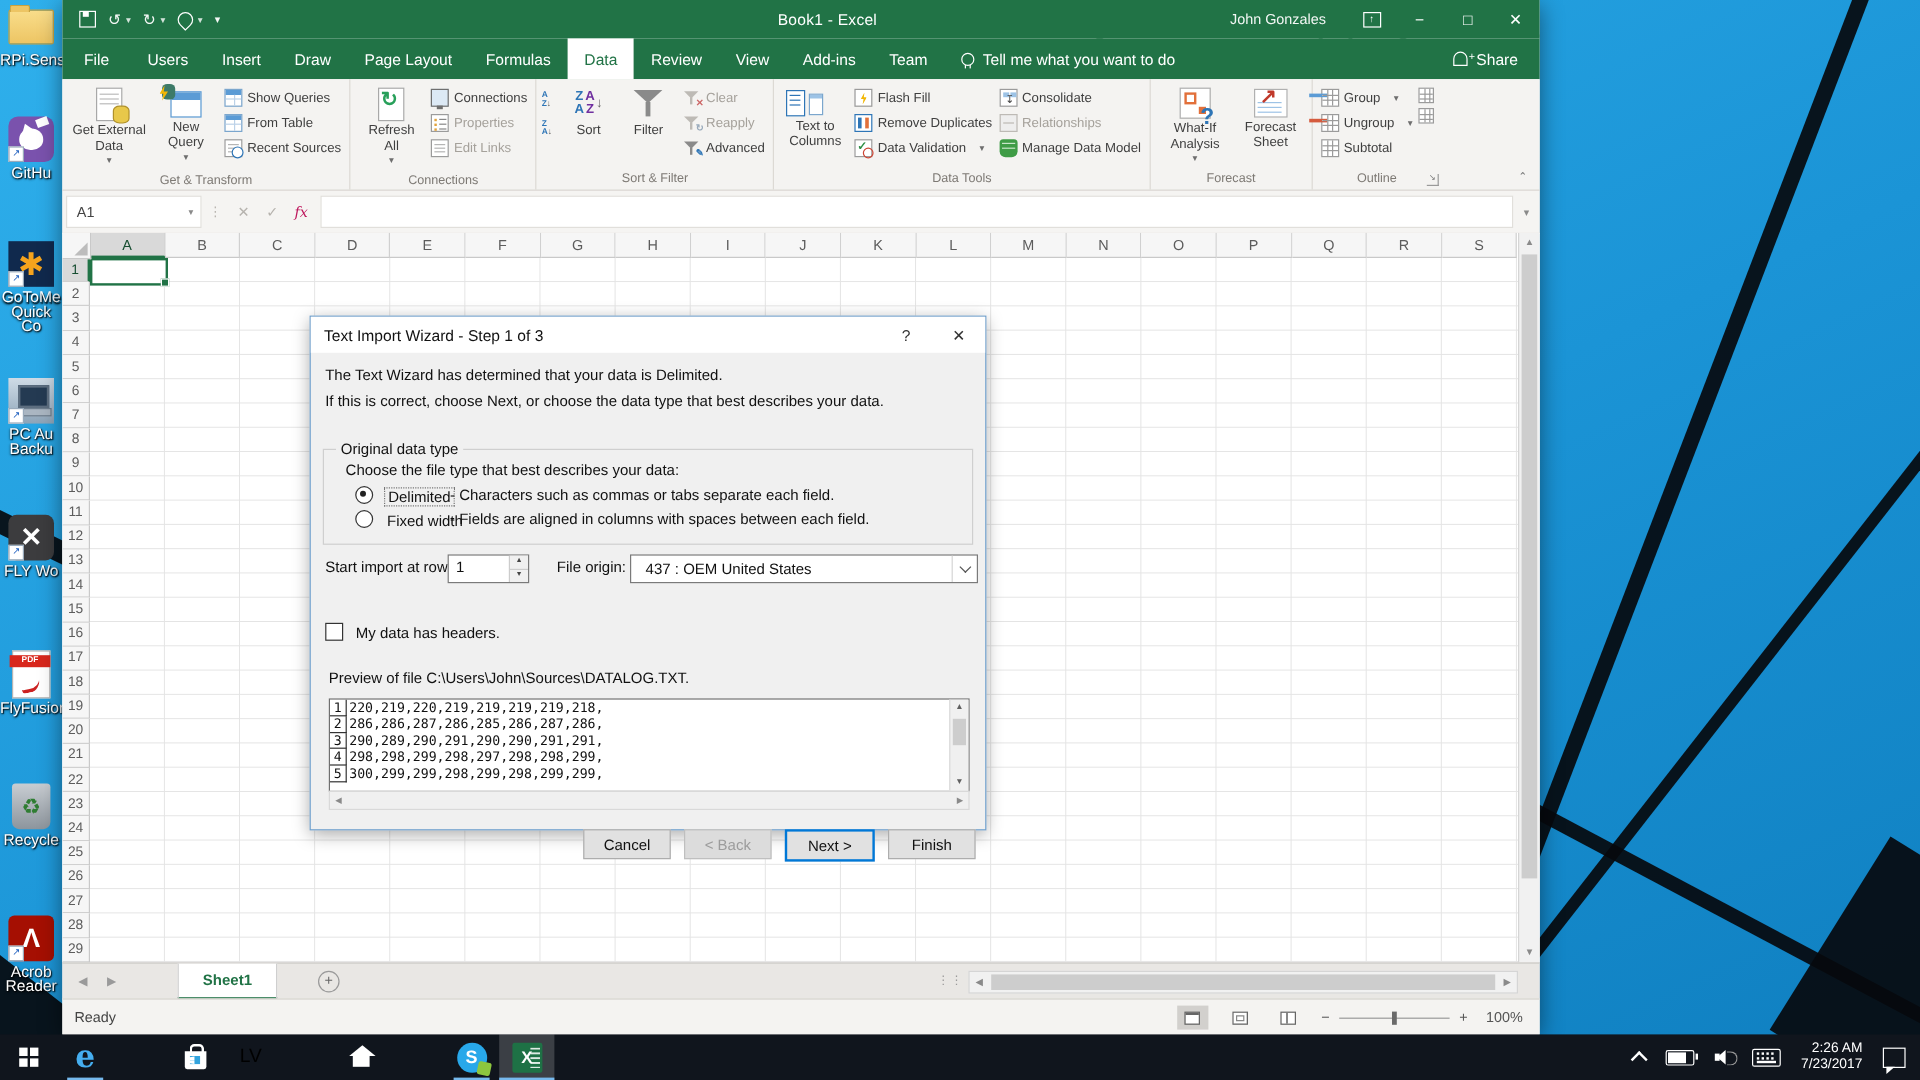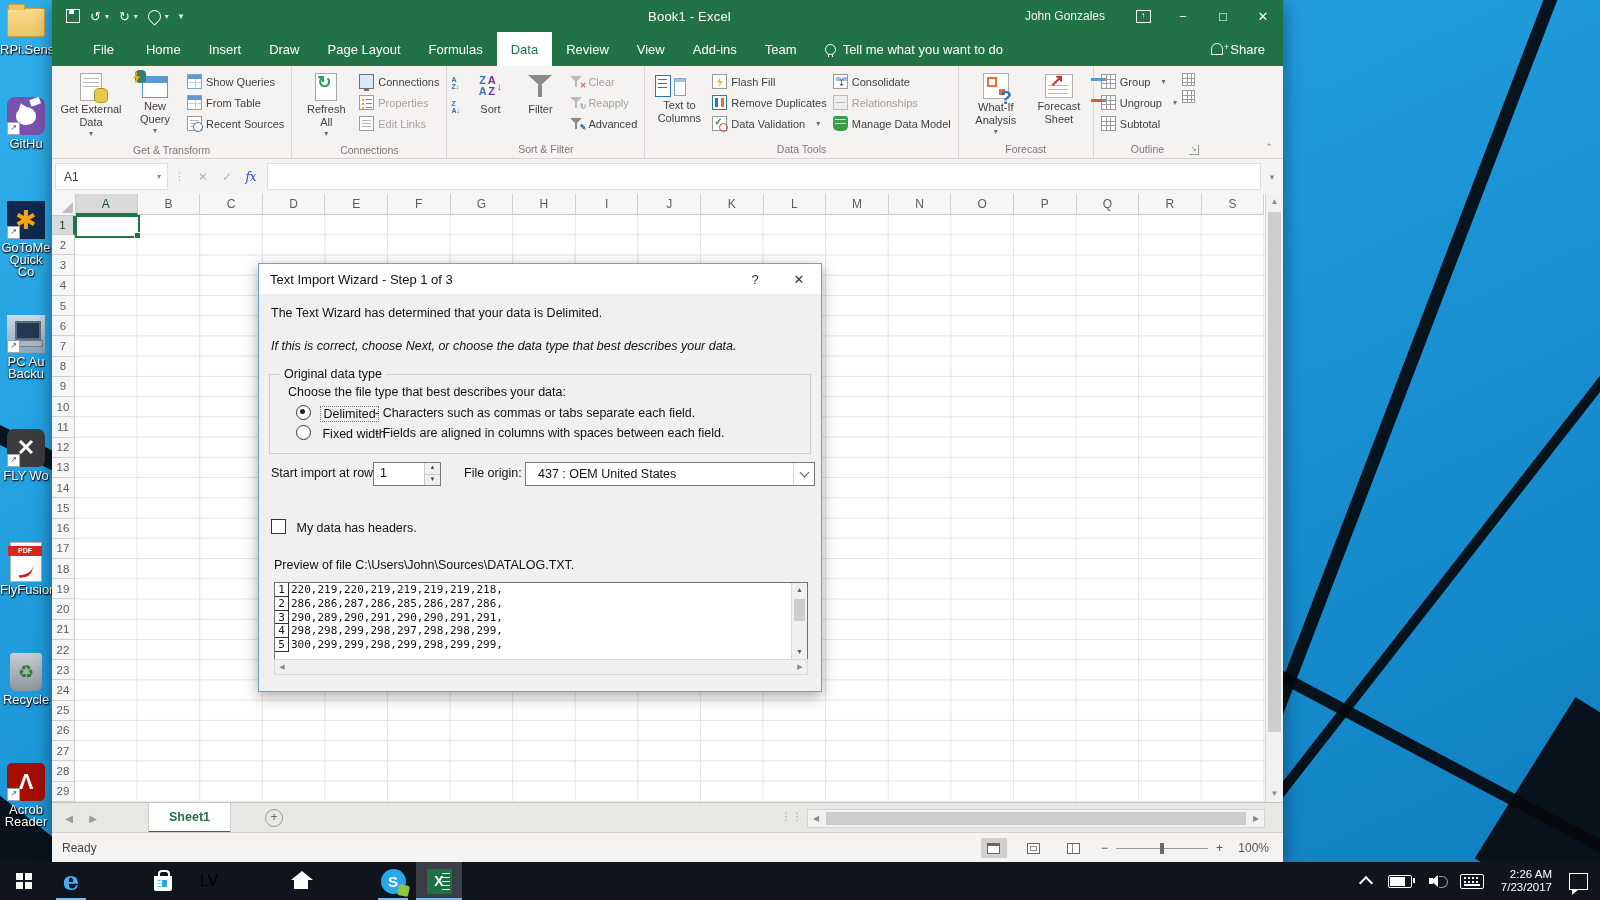--- a/index.html
+++ b/index.html
@@ -41,21 +41,21 @@
   .touch-ic{width:11px;height:11px;border:1.5px solid #fff;border-radius:50% 50% 50% 0;display:inline-block;transform:rotate(-45deg);}
   .win-title{position:absolute;left:0;right:0;text-align:center;font-size:13px;letter-spacing:.2px;z-index:1;margin-left:44px;}
   .tb-right{margin-left:auto;display:flex;align-items:center;z-index:2;height:100%;}
   .tb-user{font-size:12px;margin-right:18px;opacity:.95;}
   .winbtn{width:40px;height:100%;display:flex;align-items:center;justify-content:center;font-size:13px;color:#fff;}
   .ribbon-opts{width:13px;height:11px;border:1px solid #fff;font-size:8px;line-height:9px;text-align:center;}
   
   .tabrow{position:absolute;left:0;top:32px;right:0;height:34px;background:#217346;display:flex;align-items:stretch;color:#fff;font-size:13px;}
   .tab{padding:0 14px;display:flex;align-items:center;cursor:default;z-index:2;}
   .tab.active{background:#fff;color:#217346;}
-  .tab.file{padding:0 18px;margin-left:23px;}
+  .tab.file{padding:0 18px;}
   .tellme{display:flex;align-items:center;gap:7px;padding:0 14px;z-index:2;justify-content:space-between;}
   .bulb{width:9px;height:9px;border:1.5px solid #fff;border-radius:50%;position:relative;display:inline-block;}
   .bulb:after{content:"";position:absolute;left:2px;top:9px;width:3px;height:3px;border-left:1.5px solid #fff;border-right:1.5px solid #fff;}
   .share{margin-left:auto;display:flex;align-items:center;gap:7px;padding:0 18px;z-index:2;}
   .share-ic{width:10px;height:10px;border:1.5px solid #fff;border-radius:50% 50% 0 0;position:relative;}
   .share-ic:before{content:"+";position:absolute;right:-7px;top:-2px;font-size:9px;}
   
   .ribbon{position:absolute;left:0;top:66px;right:0;height:92px;background:#f4f3f1;border-bottom:1px solid #d5d2cc;display:flex;color:#3f3f3f;}
   .rgroup{position:relative;display:flex;flex-direction:column;border-right:1px solid #dcd9d4;padding:2px 4px 0;}
   .rg-body{flex:1;display:flex;align-items:flex-start;}
@@ -133,21 +133,21 @@
   .bi-fsheet:before{content:"";position:absolute;left:2px;bottom:3px;width:20px;height:1px;background:#9dc3e6;box-shadow:0 -4px 0 #9dc3e6,0 -8px 0 #9dc3e6;}
   .ribbon-collapse{position:absolute;right:6px;bottom:4px;width:16px;height:14px;color:#7a7a7a;font-size:9px;text-align:center;line-height:14px;}
   .tinycol{display:flex;flex-direction:column;gap:4px;padding:5px 2px 0;}
   .tiny-ic{width:13px;height:13px;}
   
   .fbar{position:absolute;left:0;top:159px;right:0;height:35px;background:#f5f4f2;border-bottom:1px solid #d5d2cc;display:flex;align-items:center;font-size:12px;color:#444;}
   .namebox{width:103px;height:25px;background:#fff;border:1px solid #e1dfdb;margin-left:3px;display:flex;align-items:center;padding-left:8px;}
   .namebox .nb-caret{margin-left:auto;padding-right:6px;color:#8a8a8a;font-size:8px;}
   .fb-dots{color:#b9b6b1;padding:0 6px;font-size:11px;}
   .fb-btn{width:24px;text-align:center;color:#b6b3ae;font-size:12px;}
-  .fb-fx{color:#1d4ed8;font-style:italic;font-family:"DejaVu Serif",serif;}
+  .fb-fx{color:#be185d;font-style:italic;font-family:"DejaVu Serif",serif;}
   .fb-input{flex:1;height:25px;background:#fff;border:1px solid #e1dfdb;margin-left:4px;}
   .fb-exp{width:22px;text-align:center;color:#8a8a8a;font-size:9px;}
   
   .sheet{position:absolute;left:0;top:194px;right:0;height:608px;background:#fff;overflow:hidden;}
   .corner{position:absolute;left:0;top:0;width:23px;height:21px;background:#f6f6f6;border-right:1px solid #c9c9c9;border-bottom:1px solid #c9c9c9;}
   .corner:after{content:"";position:absolute;right:2px;bottom:2px;border-left:11px solid transparent;border-bottom:11px solid #bdbdbd;}
   .colhead{position:absolute;left:23px;top:0;height:21px;display:flex;}
   .ch{width:62.6px;box-sizing:border-box;border-right:1px solid #d0d0d0;border-bottom:1px solid #c9c9c9;background:#f6f6f6;
       font-size:12px;color:#5c5c5c;display:flex;align-items:center;justify-content:center;}
   .ch.sel{background:#d9d9d9;border-bottom:2px solid #217346;color:#174e31;}
@@ -369,21 +369,21 @@
           </span>
         <span class="winbtn">−</span>
         <span class="winbtn">□</span>
         <span class="winbtn">✕</span>
       </div>
     </div>
 
     <div class="tabrow">
       <div id="ribbonTabs" style="display:flex;align-items:stretch;">
           <div class="tab file">File</div>
-          <div class="tab">Home</div>
+          <div class="tab">Users</div>
           <div class="tab">Insert</div>
           <div class="tab">Draw</div>
           <div class="tab">Page Layout</div>
           <div class="tab">Formulas</div>
           <div class="tab active">Data</div>
           <div class="tab">Review</div>
           <div class="tab">View</div>
           <div class="tab">Add-ins</div>
           <div class="tab">Team</div>
         </div>
@@ -685,21 +685,21 @@
   <div class="dialog">
     <div class="dlg-title">
       <span>Text Import Wizard - Step 1 of 3</span>
       <div class="dlg-tbtns">
         <span class="dlg-tb">?</span>
         <span class="dlg-tb">✕</span>
       </div>
     </div>
     <div class="dlg-body">
       <div class="dl-abs" style="left:12px;top:12px;">The Text Wizard has determined that your data is Delimited.</div>
-      <div class="dl-abs" style="left:12px;top:45px;font-style:italic;">If this is correct, choose Next, or choose the data type that best describes your data.</div>
+      <div class="dl-abs" style="left:12px;top:33px;">If this is correct, choose Next, or choose the data type that best describes your data.</div>
 
       <div class="groupbox">
         <span class="gb-label">Original data type</span>
         <div class="dl-abs" style="left:18px;top:10px;">Choose the file type that best describes your data:</div>
         <div class="dl-abs" style="left:26px;top:30px;">
           <span class="radio on"></span>
           <span class="focusbox" style="margin-left:6px;">Delimited</span>
         </div>
         <div class="dl-abs" style="left:105px;top:31px;">- Characters such as commas or tabs separate each field.</div>
         <div class="dl-abs" style="left:26px;top:50px;">
@@ -744,20 +744,26 @@
           <span class="pv-arrow" style="top:0;">▲</span>
           <div class="pv-vthumb"></div>
           <span class="pv-arrow" style="bottom:0;">▼</span>
         </div>
       </div>
       <div class="pv-hscroll">
         <span class="pv-harrow" style="left:0;">◀</span>
         <span class="pv-harrow" style="right:0;">▶</span>
       </div>
 
+      <div class="dlg-btns">
+        <span class="btn">Cancel</span>
+        <span class="btn disabled">&lt; Back</span>
+        <span class="btn default">Next &gt;</span>
+        <span class="btn">Finish</span>
+      </div>
     </div>
   </div>
 
   <div class="taskbar">
     <div class="start">
       <span class="winlogo">
           <i></i>
           <i></i>
           <i></i>
           <i></i>

